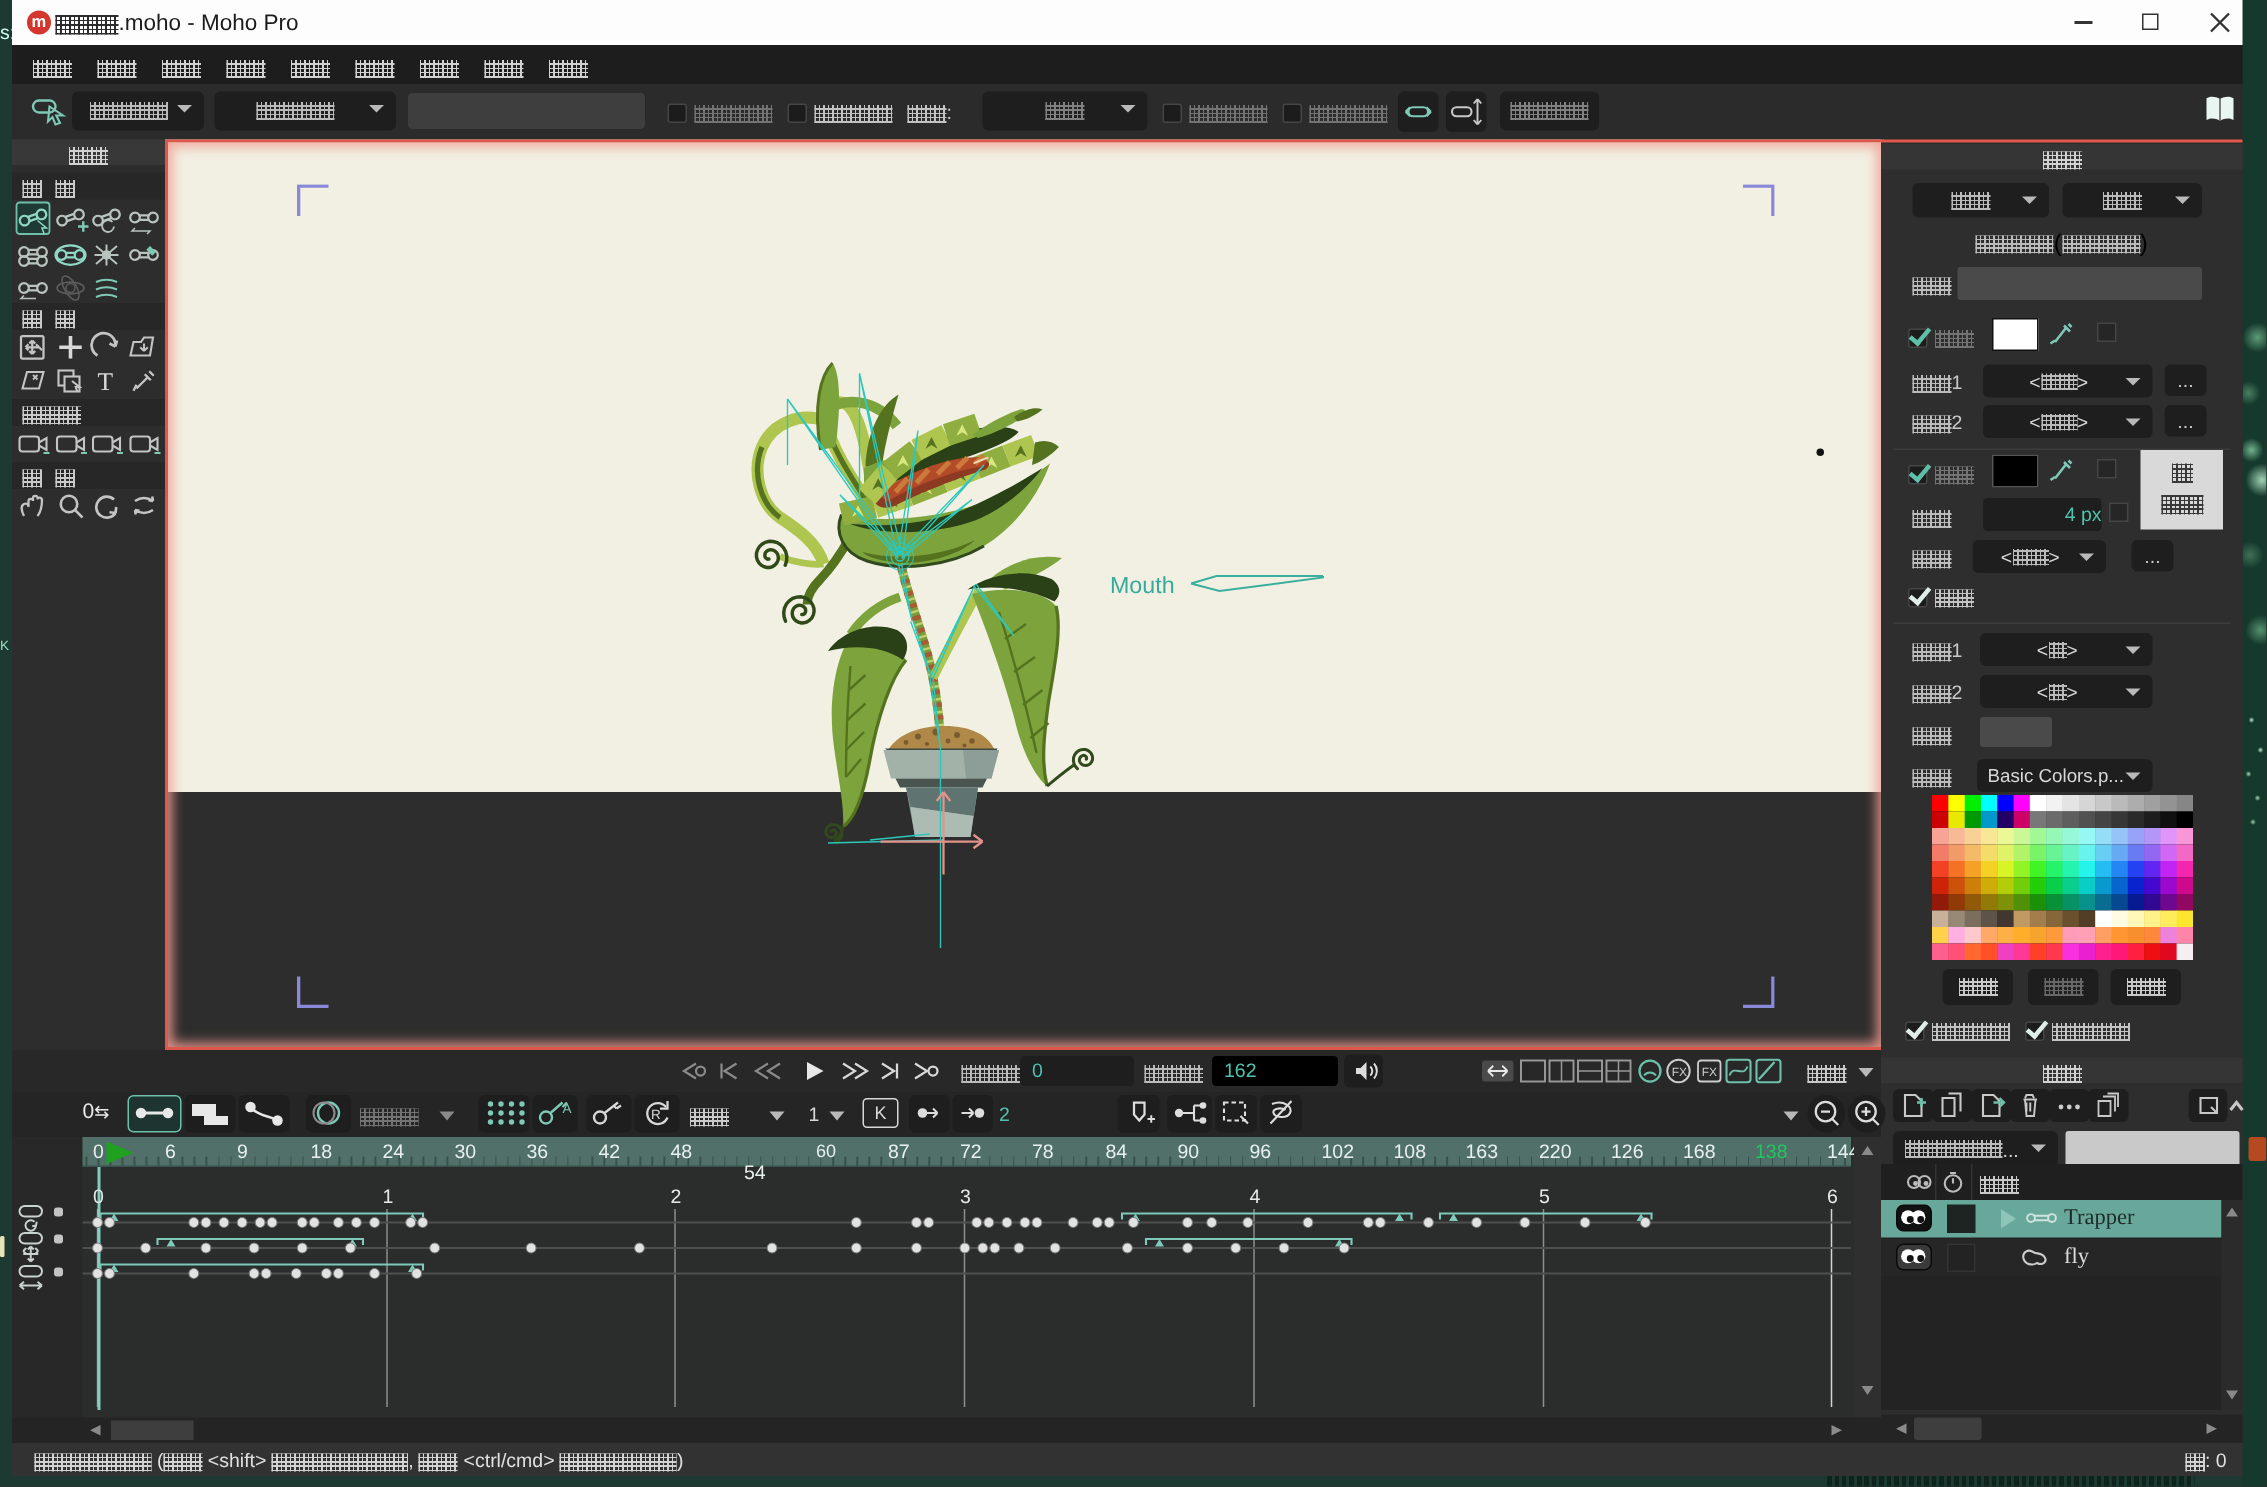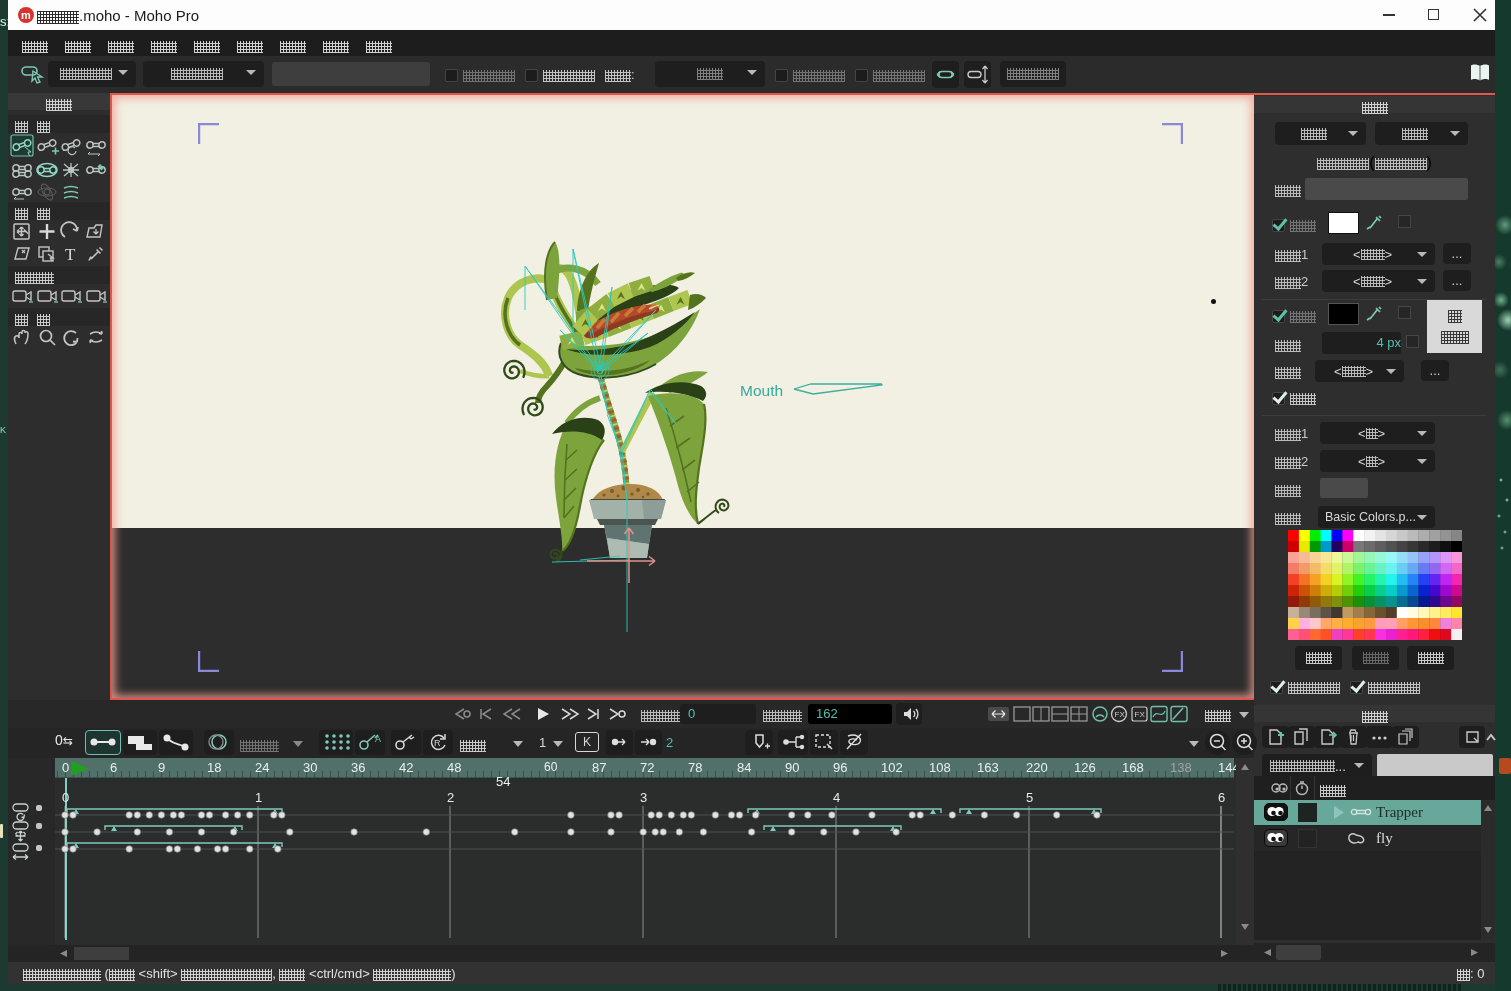--- a/index.html
+++ b/index.html
@@ -847,21 +847,21 @@
       <div class="abs" style="left:680px;top:2px;font-size:13px;color:#e8f0ee">78</div>
       <div class="abs" style="left:729px;top:2px;font-size:13px;color:#e8f0ee">84</div>
       <div class="abs" style="left:777px;top:2px;font-size:13px;color:#e8f0ee">90</div>
       <div class="abs" style="left:825px;top:2px;font-size:13px;color:#e8f0ee">96</div>
       <div class="abs" style="left:873px;top:2px;font-size:13px;color:#e8f0ee">102</div>
       <div class="abs" style="left:921px;top:2px;font-size:13px;color:#e8f0ee">108</div>
       <div class="abs" style="left:969px;top:2px;font-size:13px;color:#e8f0ee">163</div>
       <div class="abs" style="left:1018px;top:2px;font-size:13px;color:#e8f0ee">220</div>
       <div class="abs" style="left:1066px;top:2px;font-size:13px;color:#e8f0ee">126</div>
       <div class="abs" style="left:1114px;top:2px;font-size:13px;color:#e8f0ee">168</div>
-      <div class="abs" style="left:1162px;top:2px;font-size:13px;color:#a3a3a3">138</div>
+      <div class="abs" style="left:1162px;top:2px;font-size:13px;color:#22c55e">138</div>
       <div class="abs" style="left:1210px;top:2px;font-size:13px;color:#e8f0ee">144</div>
       <svg class="abs" style="left:62px;top:2px" width="20" height="17">
         <path d="M1 1 L19 8.5 L1 16 Z" fill="#1fa01f"></path>
       </svg>
       <div class="abs" style="left:57px;top:20px;width:1.5px;height:162px;background:#7ecec2"></div>
       <svg class="abs" style="left:0;top:0" width="1246" height="187" viewBox="0 0 1246 187">
         <text x="54" y="44" font-size="13" fill="#e8e8e8">0</text>
         <line x1="57" y1="48" x2="57" y2="180" stroke="#dcdcdc" stroke-width="1" opacity="0.55"></line>
         <text x="247" y="44" font-size="13" fill="#e8e8e8">1</text>
         <line x1="250" y1="48" x2="250" y2="180" stroke="#dcdcdc" stroke-width="1" opacity="0.55"></line>

